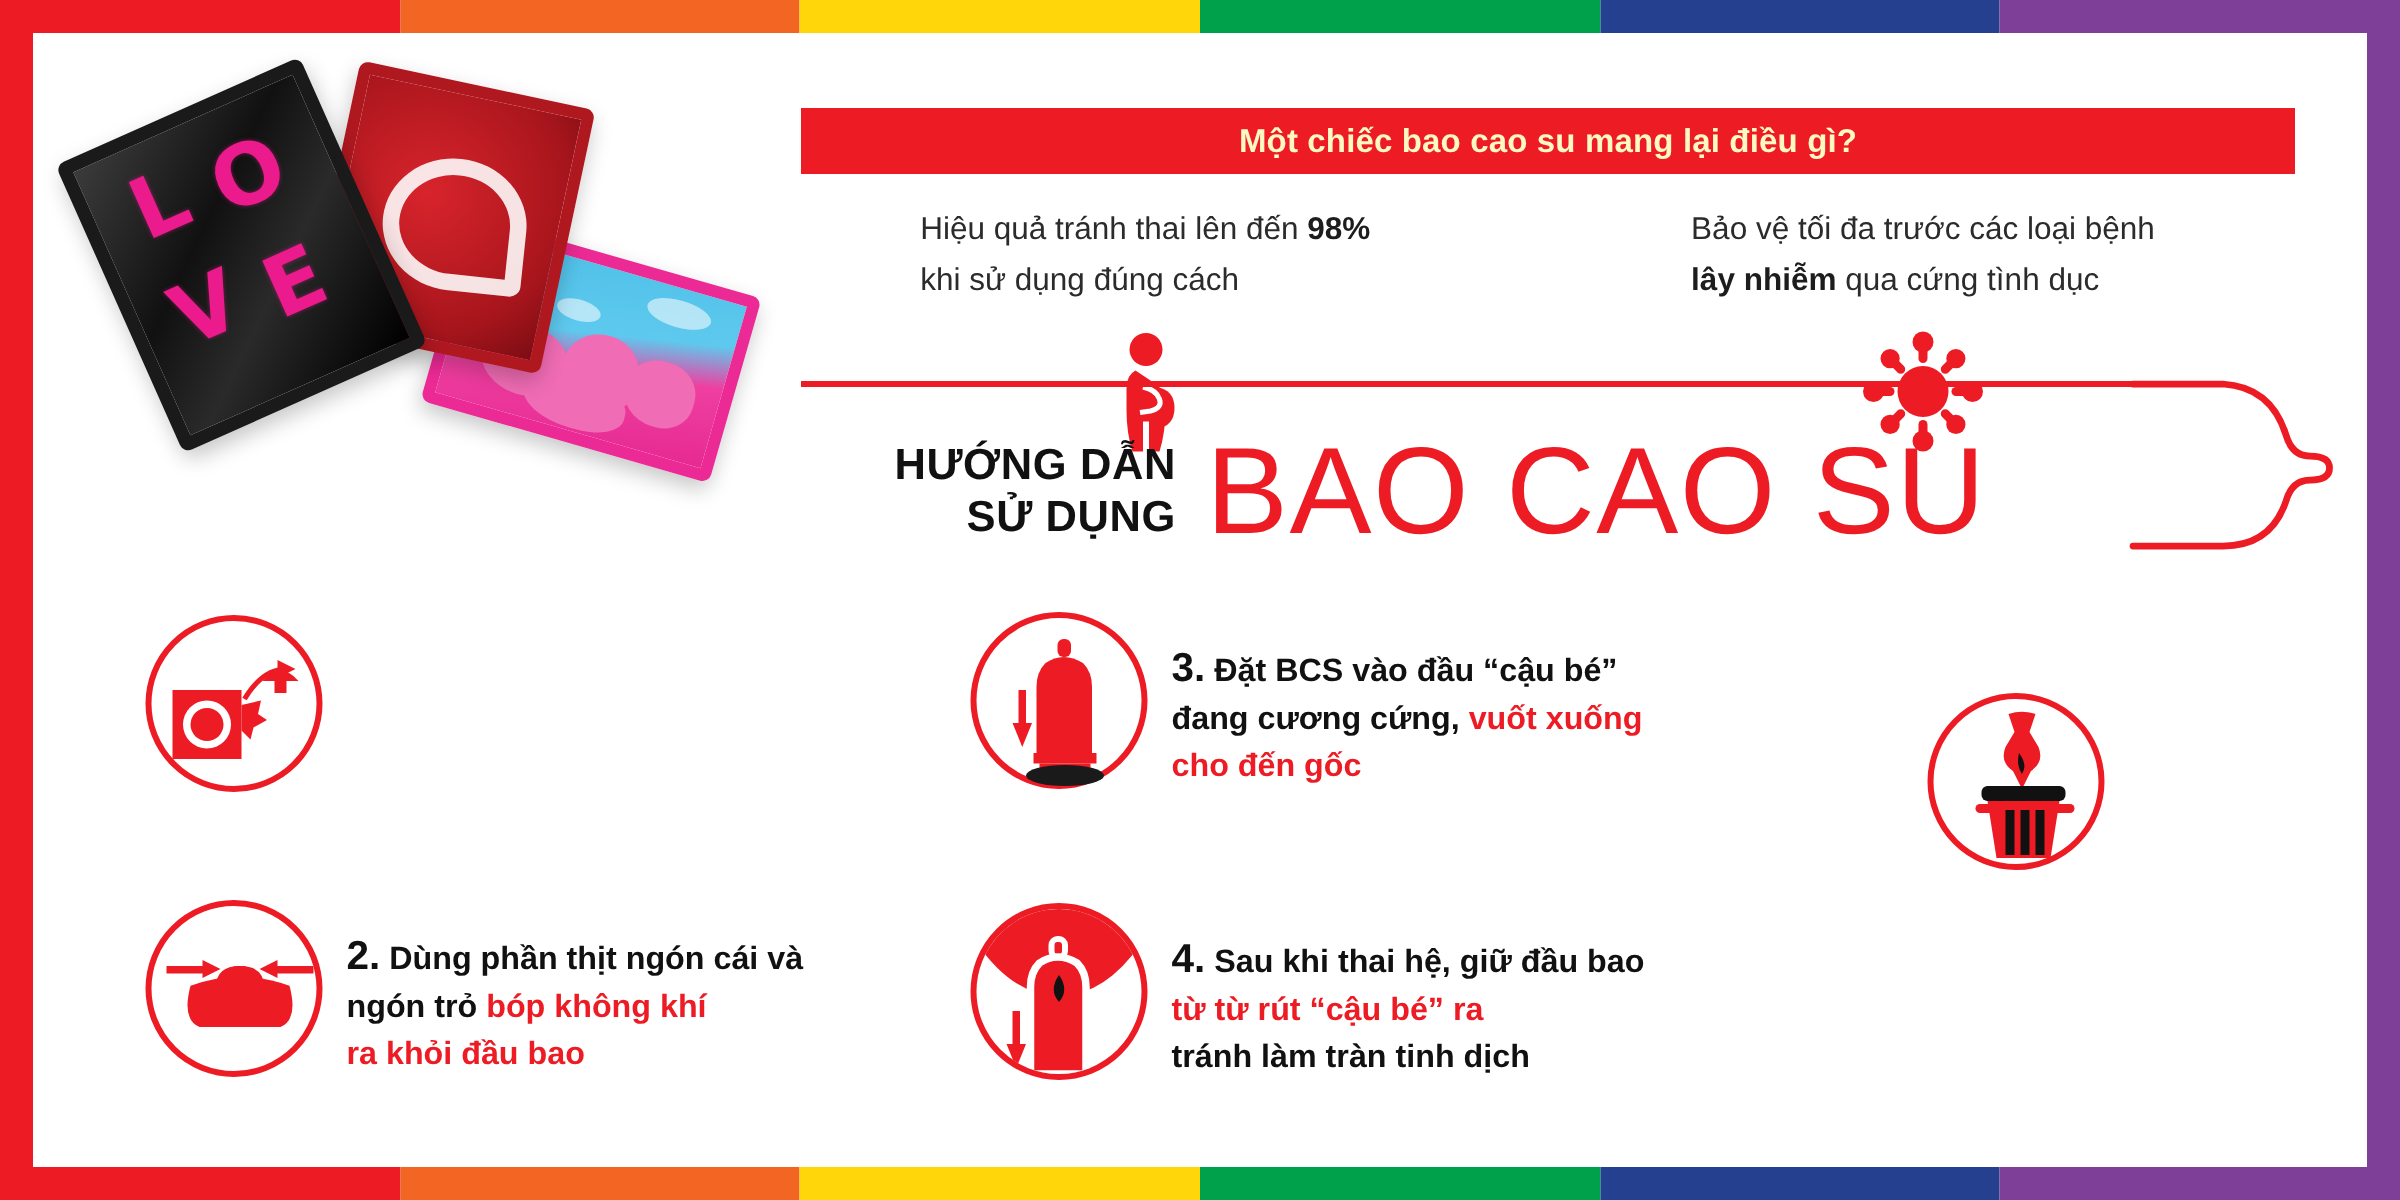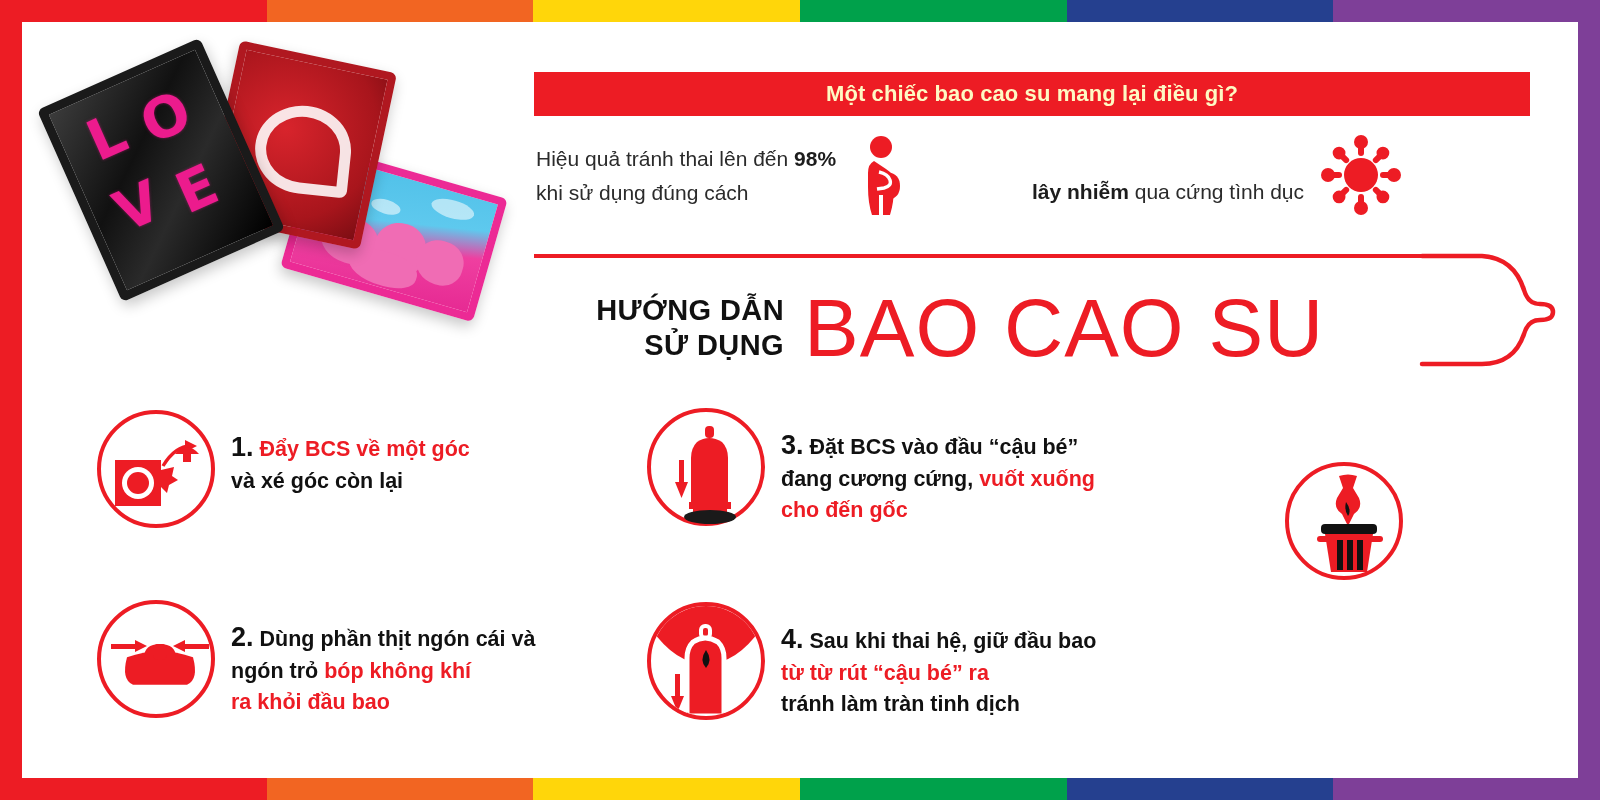--- a/index.html
+++ b/index.html
@@ -92,21 +92,21 @@
   .banner-title {
     font-size: 22px; font-weight: bold; letter-spacing: .1px;
     font-family: "Liberation Sans", sans-serif;
   }
 
   
   .benefits {
     position: absolute; left: 512px; top: 110px; width: 1000px; height: 100px;
   }
   .benefit {
-    position: absolute; display: flex; align-items: center; gap: 18px;
+    position: absolute; display: flex; align-items: center; gap: 18px; flex-direction: column;
   }
   .benefit-left  { left: 2px;   top: 4px; width: 455px; }
   .benefit-right { left: 498px; top: 4px; width: 500px; }
   .benefit-text {
     font-size: 21px; color: #2b2b2b; line-height: 1.62;
     font-family: "Liberation Sans", sans-serif; font-weight: 300;
   }
   .benefit-text b { font-weight: bold; color: #1d1d1d; }
   .benefit-icon { flex: 0 0 auto; position: relative; }
 
@@ -222,21 +222,21 @@
             <path d="M20 25 q-6 3 -6 12 l0 14 q0 16 4 28 l7 0 0 -20 4 0 0 20 7 0 q4 -13 4 -28
                      0 -14 -8 -18 z" fill="#ED1C24"></path>
             <path d="M34 36 q12 2 12 14 0 12 -12 14 z" fill="#ED1C24"></path>
             <path d="M25 36 q9 2 11 8 2 6 -6 8 l-7 1" fill="none" stroke="#fff" stroke-width="3.4"></path>
           </svg>
         </div>
       </div>
 
       <div class="benefit benefit-right">
         <div class="benefit-text">
-          <br>
+          <span>Bảo vệ tối đa trước các loại bệnh</span><br>
           <b>lây nhiễm</b><span> qua cứng tình dục</span>
         </div>
         <div class="benefit-icon">
           <svg width="78" height="78" viewBox="0 0 78 78">
             <g fill="#ED1C24">
               <circle cx="39" cy="39" r="17"></circle>
               <g>
                 <rect x="36" y="4" width="6" height="16" rx="3"></rect>
                   <circle cx="39" cy="6" r="7"></circle>
                 <rect x="36" y="58" width="6" height="16" rx="3"></rect>
@@ -285,25 +285,20 @@
             <circle cx="25" cy="53" r="16" fill="#fff"></circle>
             <circle cx="25" cy="53" r="11"></circle>
             <path d="M48 40 l13 -3 -2 9 6 4 -9 5 -2 8 -6 -6 z"></path>
             <path d="M50 36 Q62 16 78 16" fill="none" stroke="#ED1C24" stroke-width="3.4"></path>
             <path d="M72 10 l12 6 -12 6 z"></path>
             <path d="M62 26 q12 -14 24 0 z" transform="translate(0,-2)"></path>
             <rect x="70" y="24" width="8" height="8"></rect>
           </g>
         </svg>
       </div>
-      <div class="step-text">
-        <span class="num">1.</span>
-        <span class="hl">Đẩy BCS về một góc</span><br>
-        <span class="pl">và xé góc còn lại</span>
-      </div>
     </div>
 
     <div class="step step2">
       <div class="step-circle">
         <svg style="position:absolute;left:8px;top:22px;" width="102" height="72" viewBox="0 0 102 72">
           <g fill="#ED1C24">
             <path d="M18 20 q33 -14 66 0 q6 26 -6 32 l-54 0 q-12 -6 -6 -32 z" transform="translate(0,14) scale(1,0.86)"></path>
             <path d="M35 26 q0 -14 16 -14 q16 0 16 14 z" transform="translate(0,6)"></path>
             <rect x="44" y="18" width="14" height="16" rx="5"></rect>
             <rect x="2" y="18" width="26" height="5"></rect>

